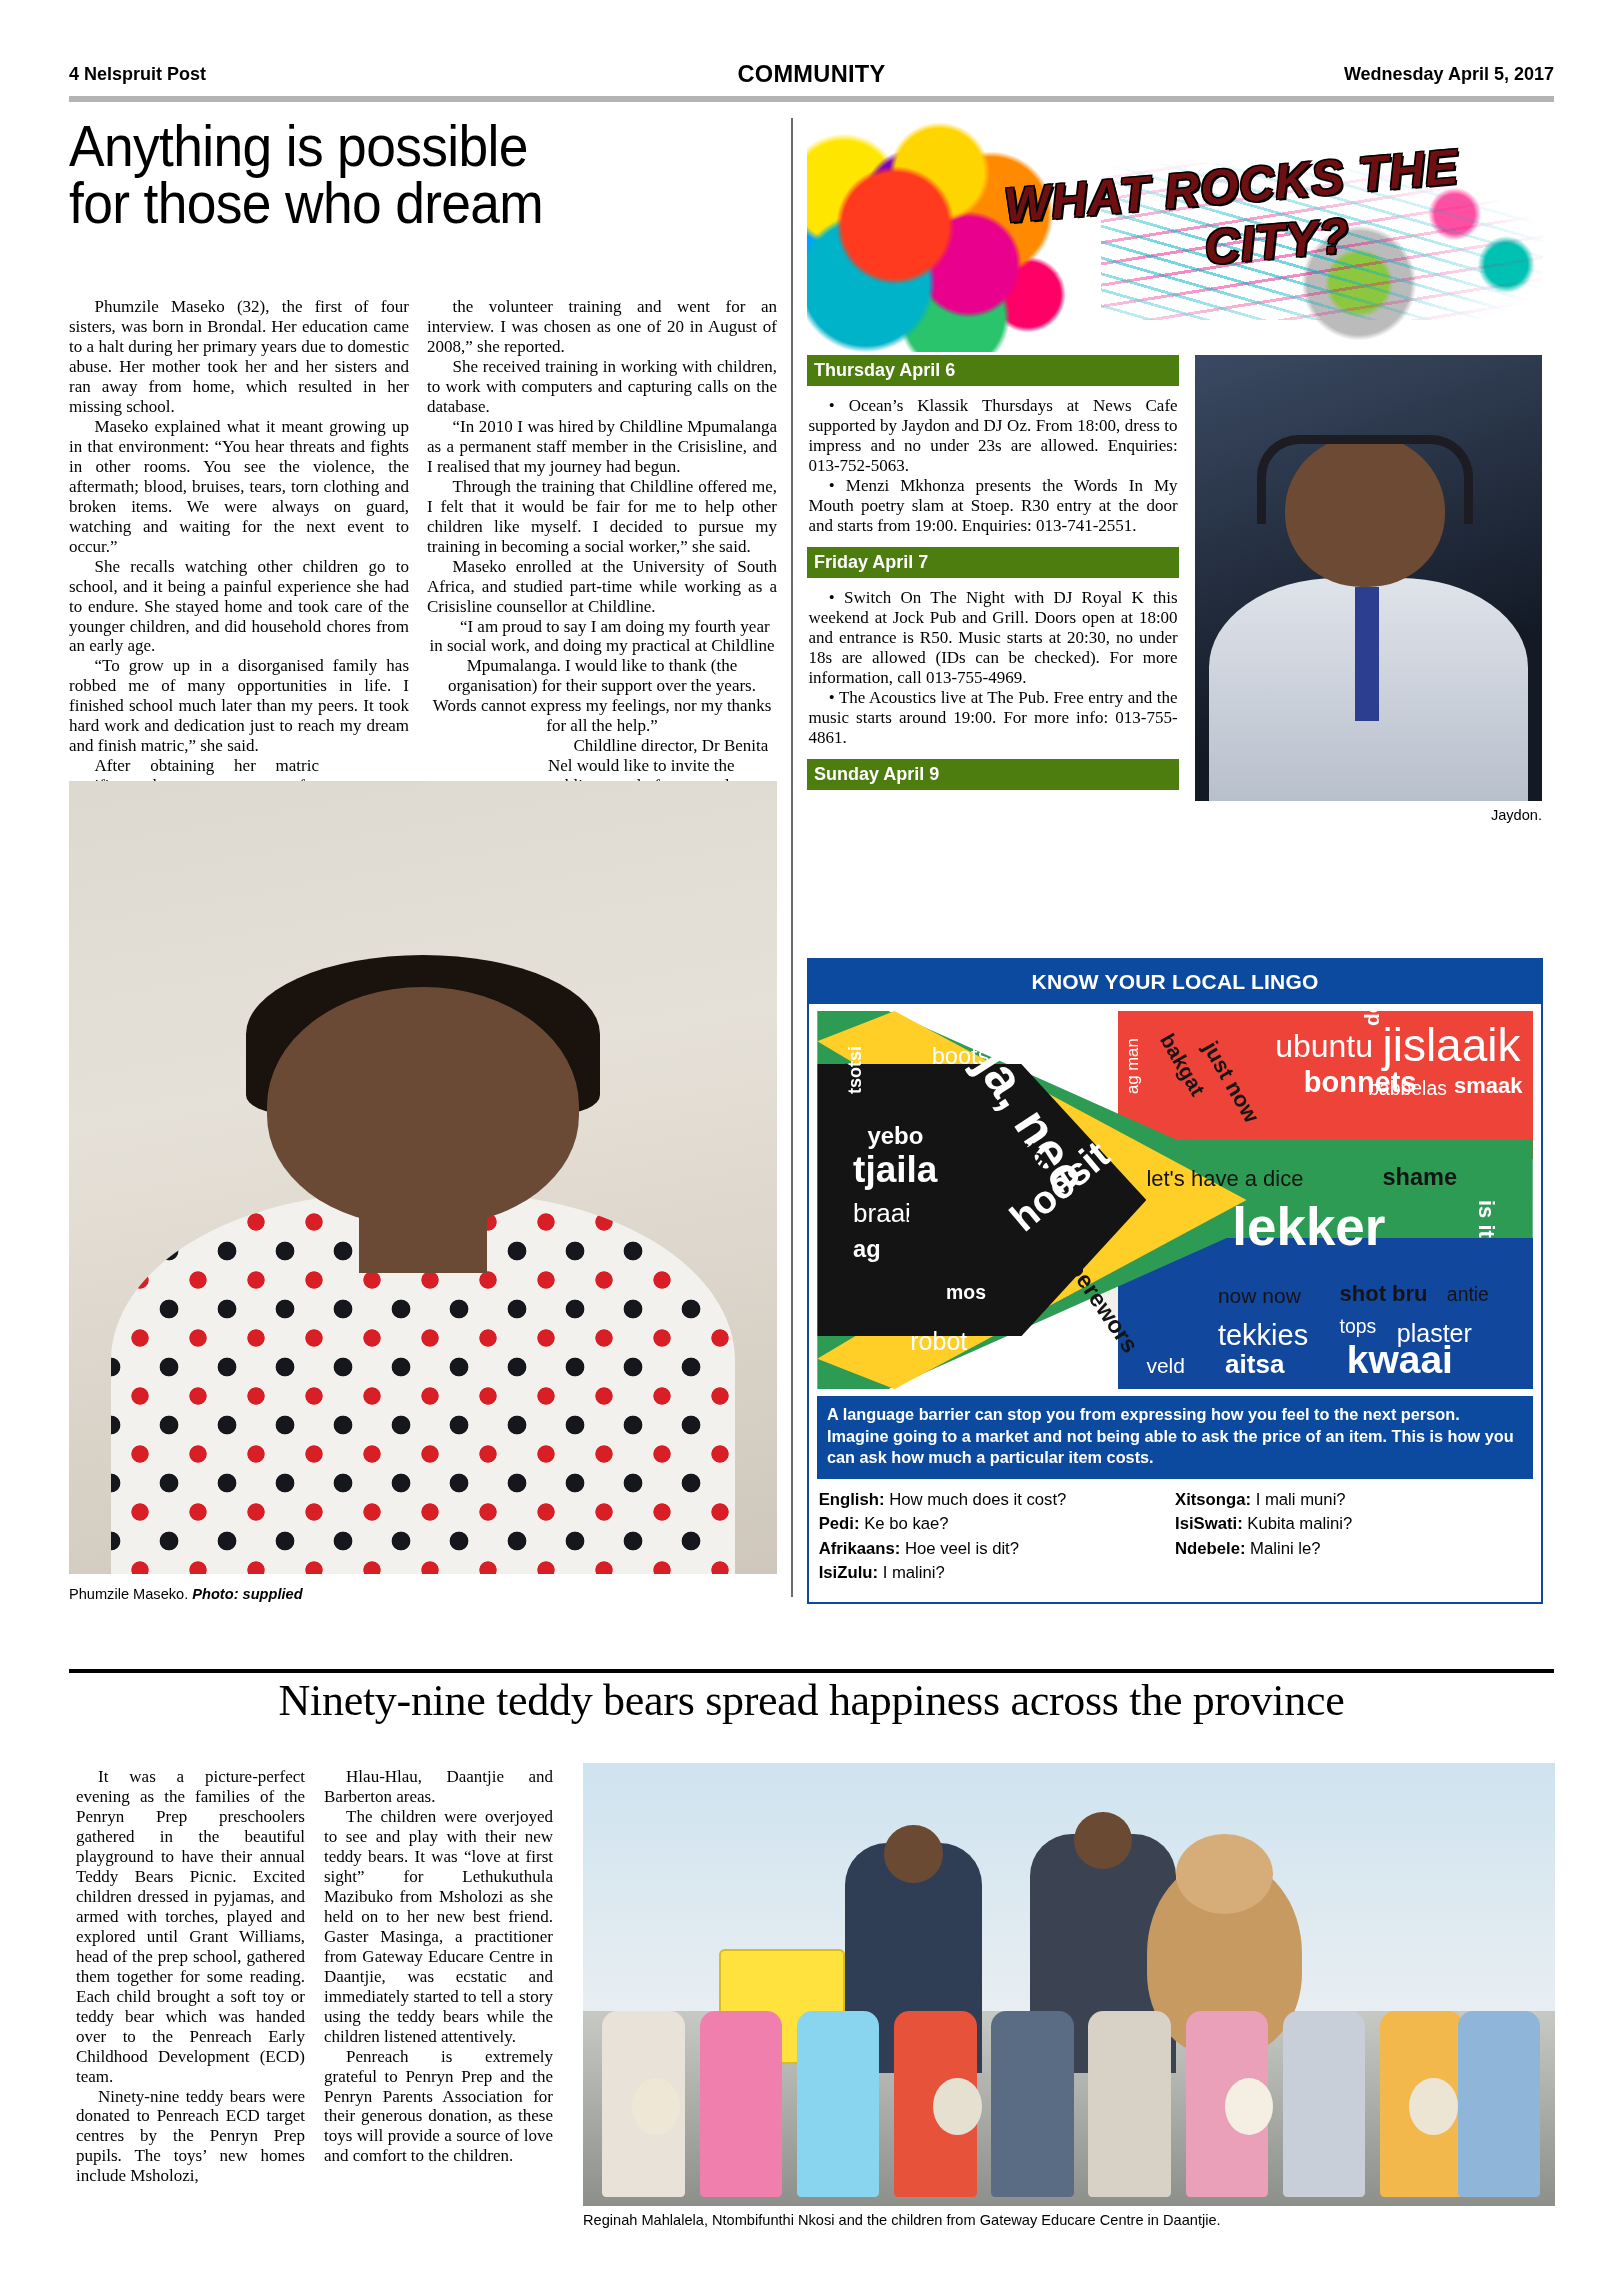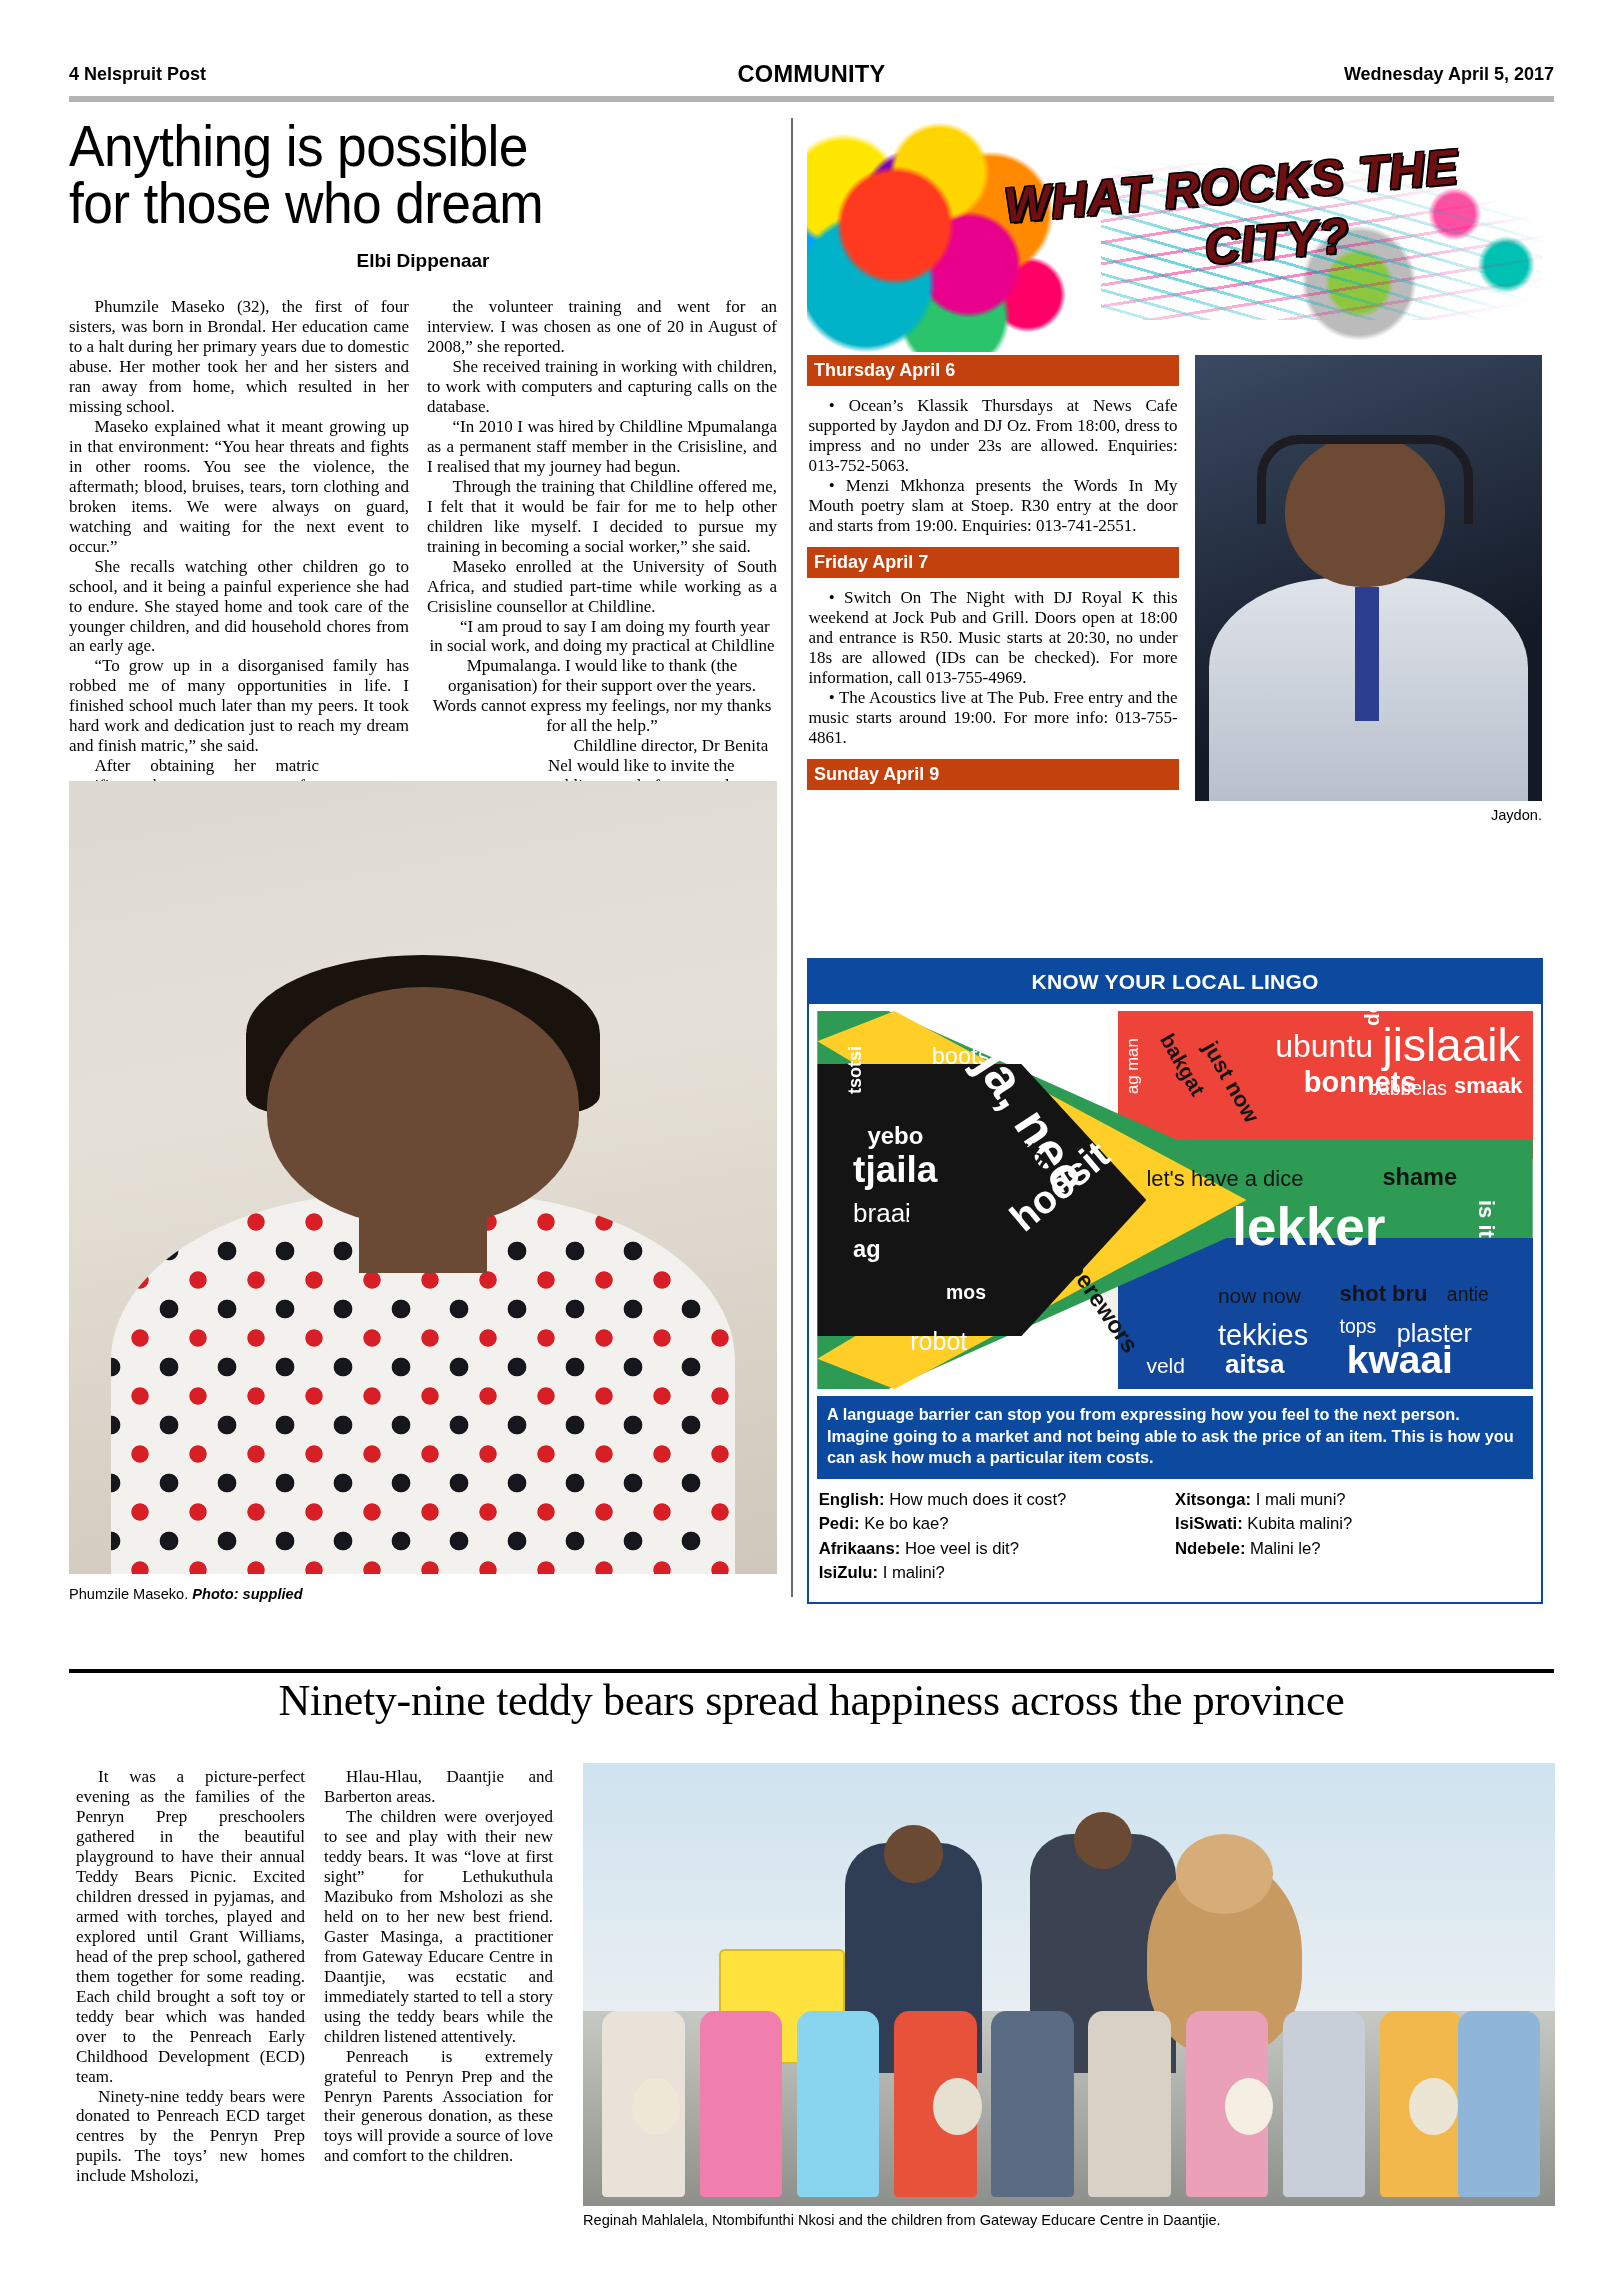--- a/index.html
+++ b/index.html
@@ -45,21 +45,21 @@
   .cap1 b { font-style:italic; }
 
   
   .vrule { position:absolute; left:791px; top:118px; width:2.1px; height:1479px; background:#6b6b6b; }
 
   
   .rocks-banner { position:absolute; left:807px; top:122px; width:736px; height:230px; overflow:hidden; background:#fff; }
 
   .events { position:absolute; left:807px; top:355px; width:372px; }
   .evhdr {
-    background:#c2410c; color:#fff;
+    background:#4d7c0f; color:#fff;
     font-family:"Liberation Sans",sans-serif; font-weight:bold; font-size:18px;
     padding:4.9px 7px 5.6px 7px; margin-top:0;
   }
   .evbody { font-size:17px; line-height:1.175; text-align:justify; padding:9.7px 1.4px 11px 1.4px; }
   .evbody p { margin:0; text-indent:1.2em; }
 
   
   .photo2 { position:absolute; left:1195px; top:355px; width:347px; height:446px; overflow:hidden; background:#1b2433; }
   .cap2 { position:absolute; left:1195px; top:807px; width:347px; text-align:right;
           font-family:"Liberation Sans",sans-serif; font-size:14.6px; }
@@ -192,21 +192,20 @@
     <div class="mh-mid">COMMUNITY</div>
     <div class="mh-right">Wednesday April 5, 2017</div>
   </div>
   <div class="mh-rule"></div>
 
   <div class="story1">
     <div class="headline1">
       <div>Anything is possible</div>
       <div>for those who dream</div>
     </div>
-    <div class="byline">Elbi Dippenaar</div>
   </div>
 
   <div class="cols1">
     <div class="col" id="c1a">
       <p>Phumzile Maseko (32), the first of four sisters, was born in Brondal. Her education came to a halt during her primary years due to domestic abuse. Her mother took her and her sisters and ran away from home, which resulted in her missing school.</p>
       <p>Maseko explained what it meant growing up in that environment: “You hear threats and fights in other rooms. You see the violence, the aftermath; blood, bruises, tears, torn clothing and broken items. We were always on guard, watching and waiting for the next event to occur.”</p>
       <p>She recalls watching other children go to school, and it being a painful experience she had to endure. She stayed home and took care of the younger children, and did household chores from an early age.</p>
       <p>“To grow up in a disorganised family has robbed me of many opportunities in life. I finished school much later than my peers. It took hard work and dedication just to reach my dream and finish matric,” she said.</p>
       <p style="width:250px;">After obtaining her matric certificate, there was no money for tertiary enrolment. Maseko worked at a supermarket, and then as a petrol attendant for the next three years.</p>
       <p style="width:236px;">“I was reading the newspaper when I saw an advertisement from Childline Mpumalanga. They were looking for Crisisline Volunteers. I applied for</p>

